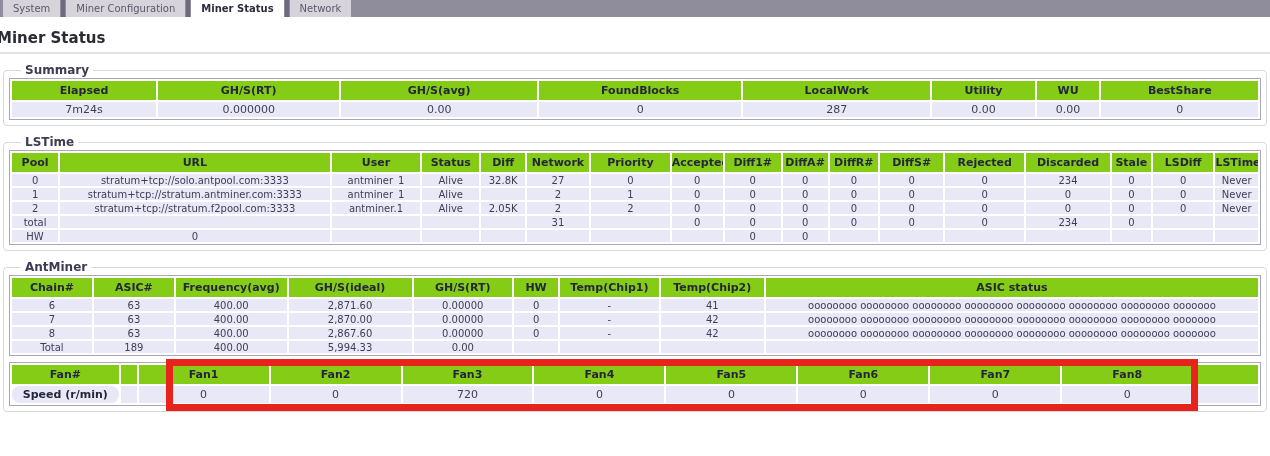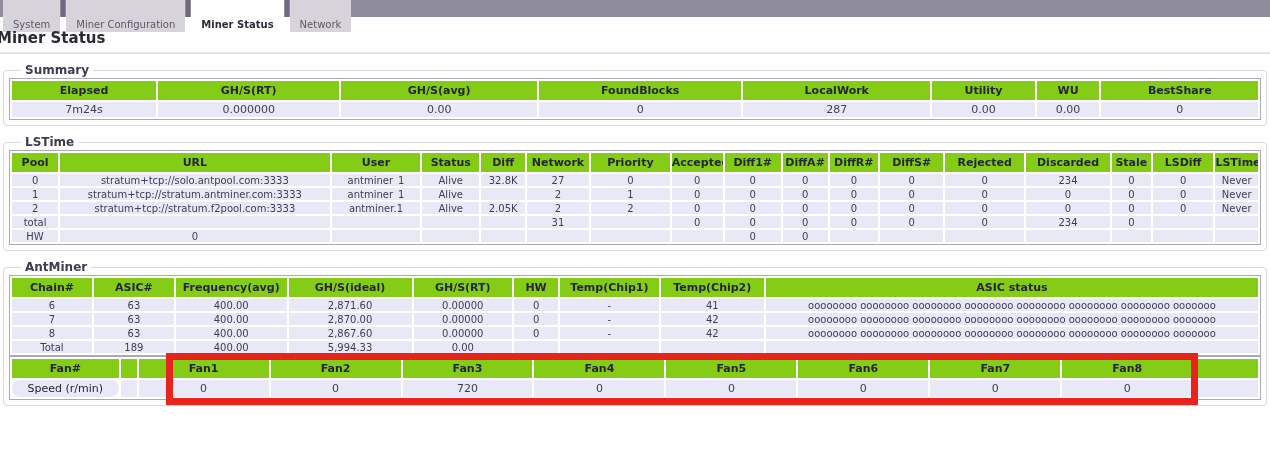--- a/index.html
+++ b/index.html
@@ -2,21 +2,21 @@
 <html><head>
 <meta charset="utf-8">
 <style>
   * { box-sizing: border-box; }
   html,body { margin:0; padding:0; }
   body { font-family:"DejaVu Sans","Liberation Sans",sans-serif; background:#ffffff; }
   .screen { position:relative; width:1270px; height:456px; background:#ffffff; overflow:hidden; }
 
   
   .tabbar { display:flex; align-items:stretch; height:17px; background:#8f8c9b; padding-left:3px; }
-  .tab { background:#d6d4da; color:#5d5868; font-size:10px; line-height:17px; padding:16px 10px;
+  .tab { background:#d6d4da; color:#5d5868; font-size:10px; line-height:17px; padding:0 10px;
          white-space:nowrap; cursor:default; }
   .tab.active { background:#ffffff; color:#2d2d3d; font-weight:bold; }
   .tab-sep { width:4px; background:#6f6980; margin:0 1px; }
   .tabbar-fill { flex:1; }
 
   
   .page-title { font-size:15px; font-weight:bold; color:#2a2a33; margin:12px 0 5px -3px; }
   .title-rule { border-top:2px solid #e3e3e3; margin:0 0 9px 0; }
 
   
@@ -25,23 +25,23 @@
 
   
   table.tbl { width:100%; border:1px solid #a9a8b6; border-collapse:separate; border-spacing:2px;
               background:#ffffff; table-layout:fixed; }
   .tbl th { background:#84cc16; font-weight:bold; color:#26263a; text-align:center; padding:3px 1px;
             font-size:11px; white-space:nowrap; overflow:hidden; }
   .tbl td { background:#e9e8f7; color:#3d3d55; text-align:center; padding:1px; font-size:11px;
             white-space:nowrap; overflow:hidden; height:15px; }
   .pools-tbl th, .chains-tbl th { padding:3px 0; }
   .pools-tbl td, .chains-tbl td { font-size:10px; height:12px; padding:0 1px; }
-  .fans-tbl { margin-top:0; }
+  .fans-tbl { margin-top:6px; }
   .fans-tbl td { height:17px; }
-  .fans-tbl tbody td:first-child { font-weight:normal; color:#26263a;border-radius:8px; }
+  .fans-tbl tbody td:first-child { font-weight:bold; color:#26263a;border-radius:8px; }
 
   
   .fan-area { position:relative; }
   .red-box { position:absolute; left:157px; top:-3px; width:1032px; height:52px;
              border:7px solid #e8231b; z-index:3; pointer-events:none; }
   .watermark { position:absolute; left:1074px; top:9px; font-size:29px; font-weight:bold;
                letter-spacing:4px; color:rgba(175,193,219,0.6); z-index:2; pointer-events:none; }
 </style>
 </head>
 <body>

